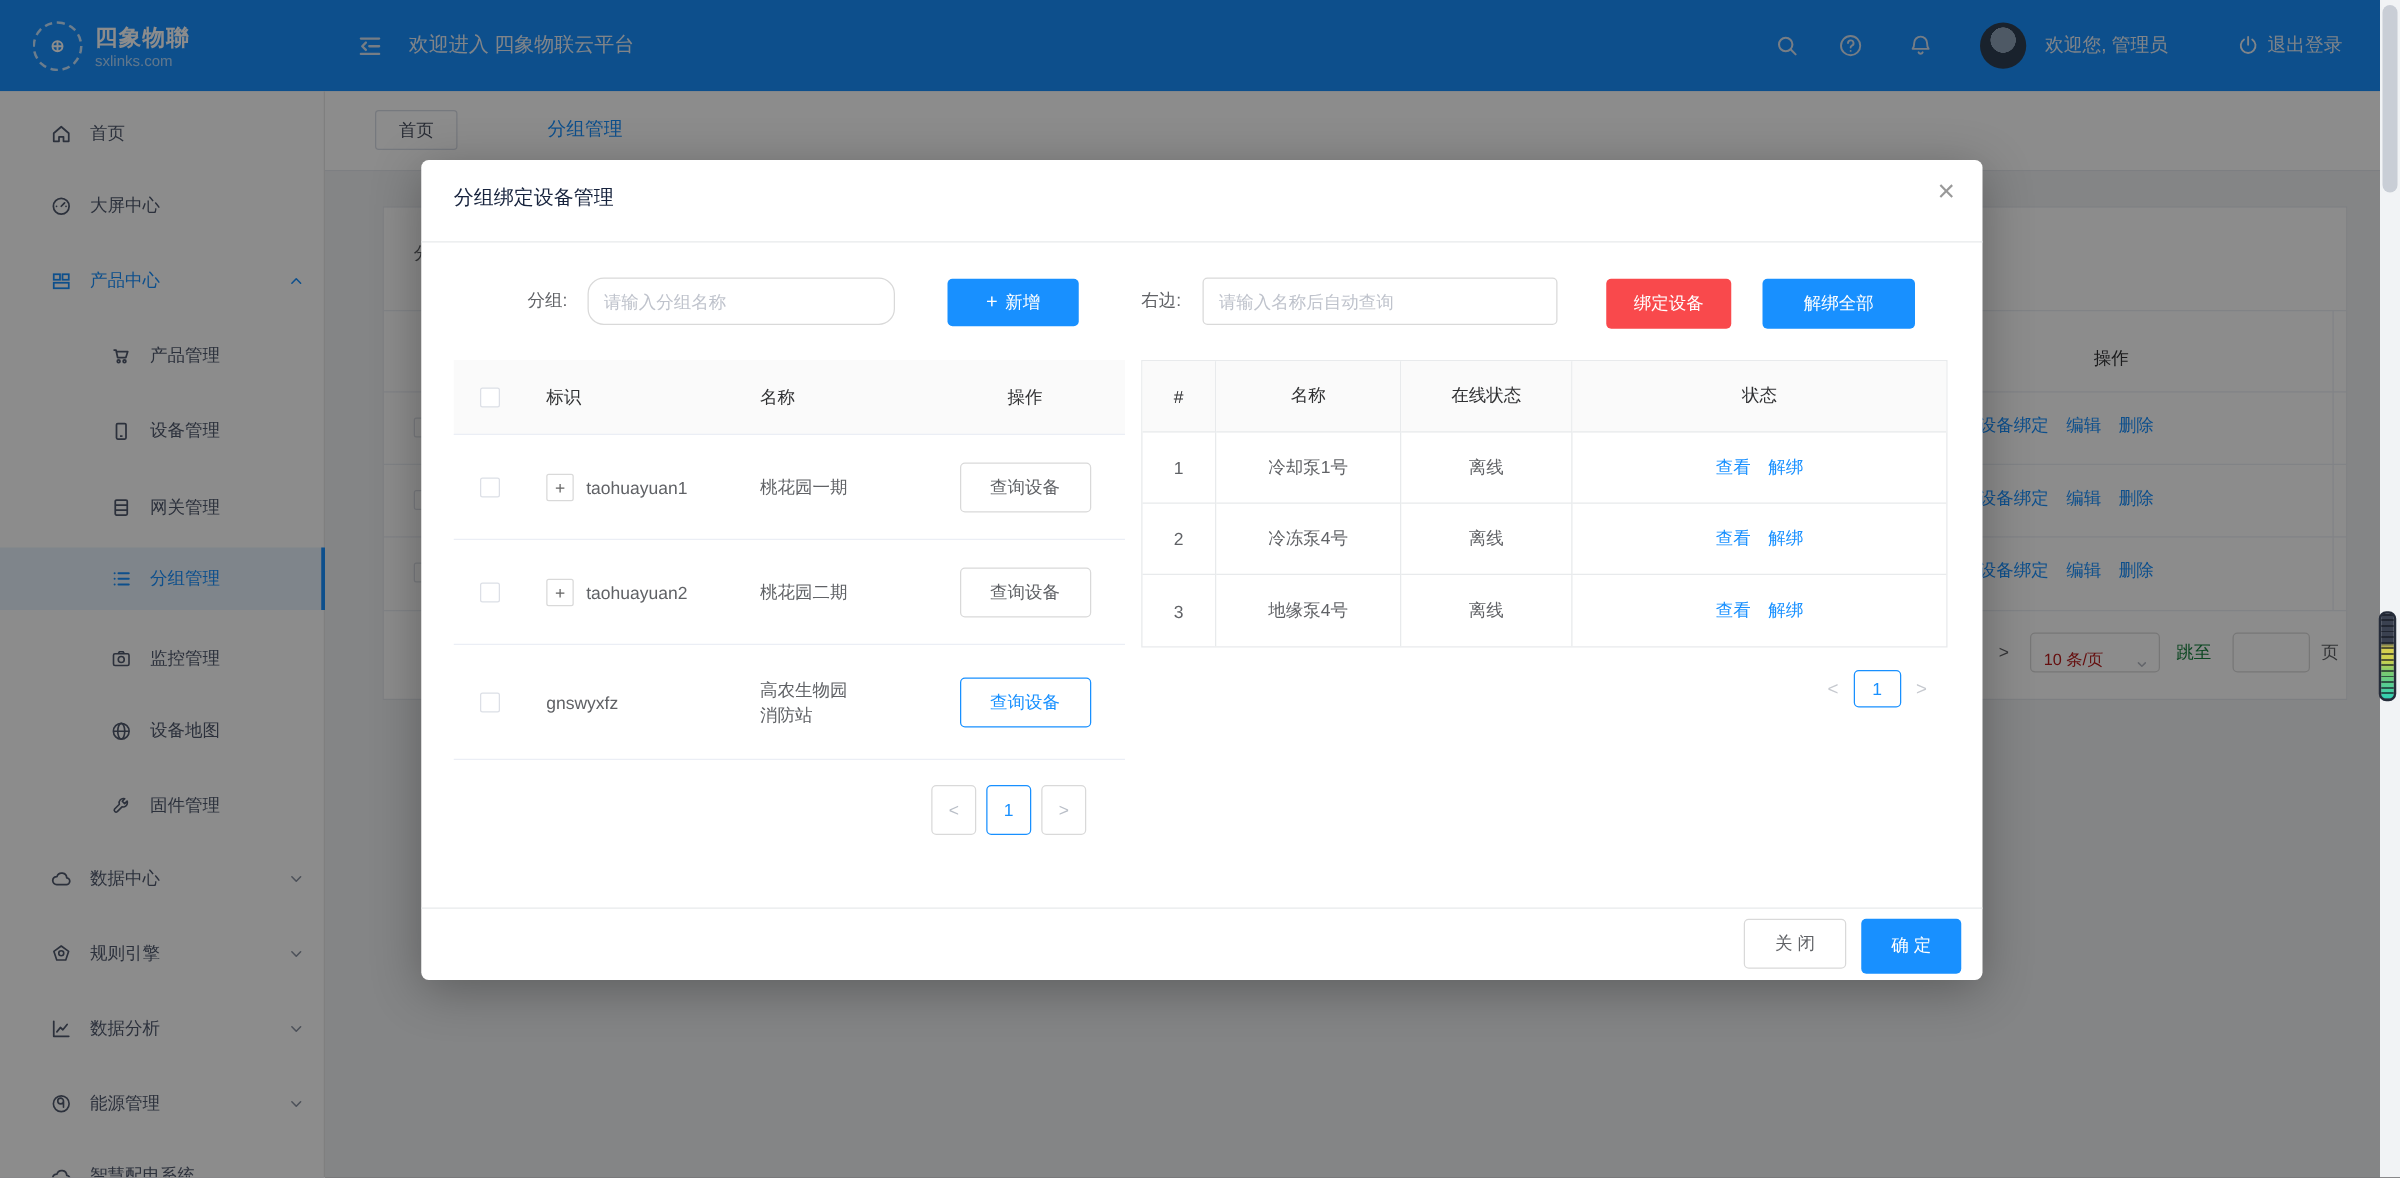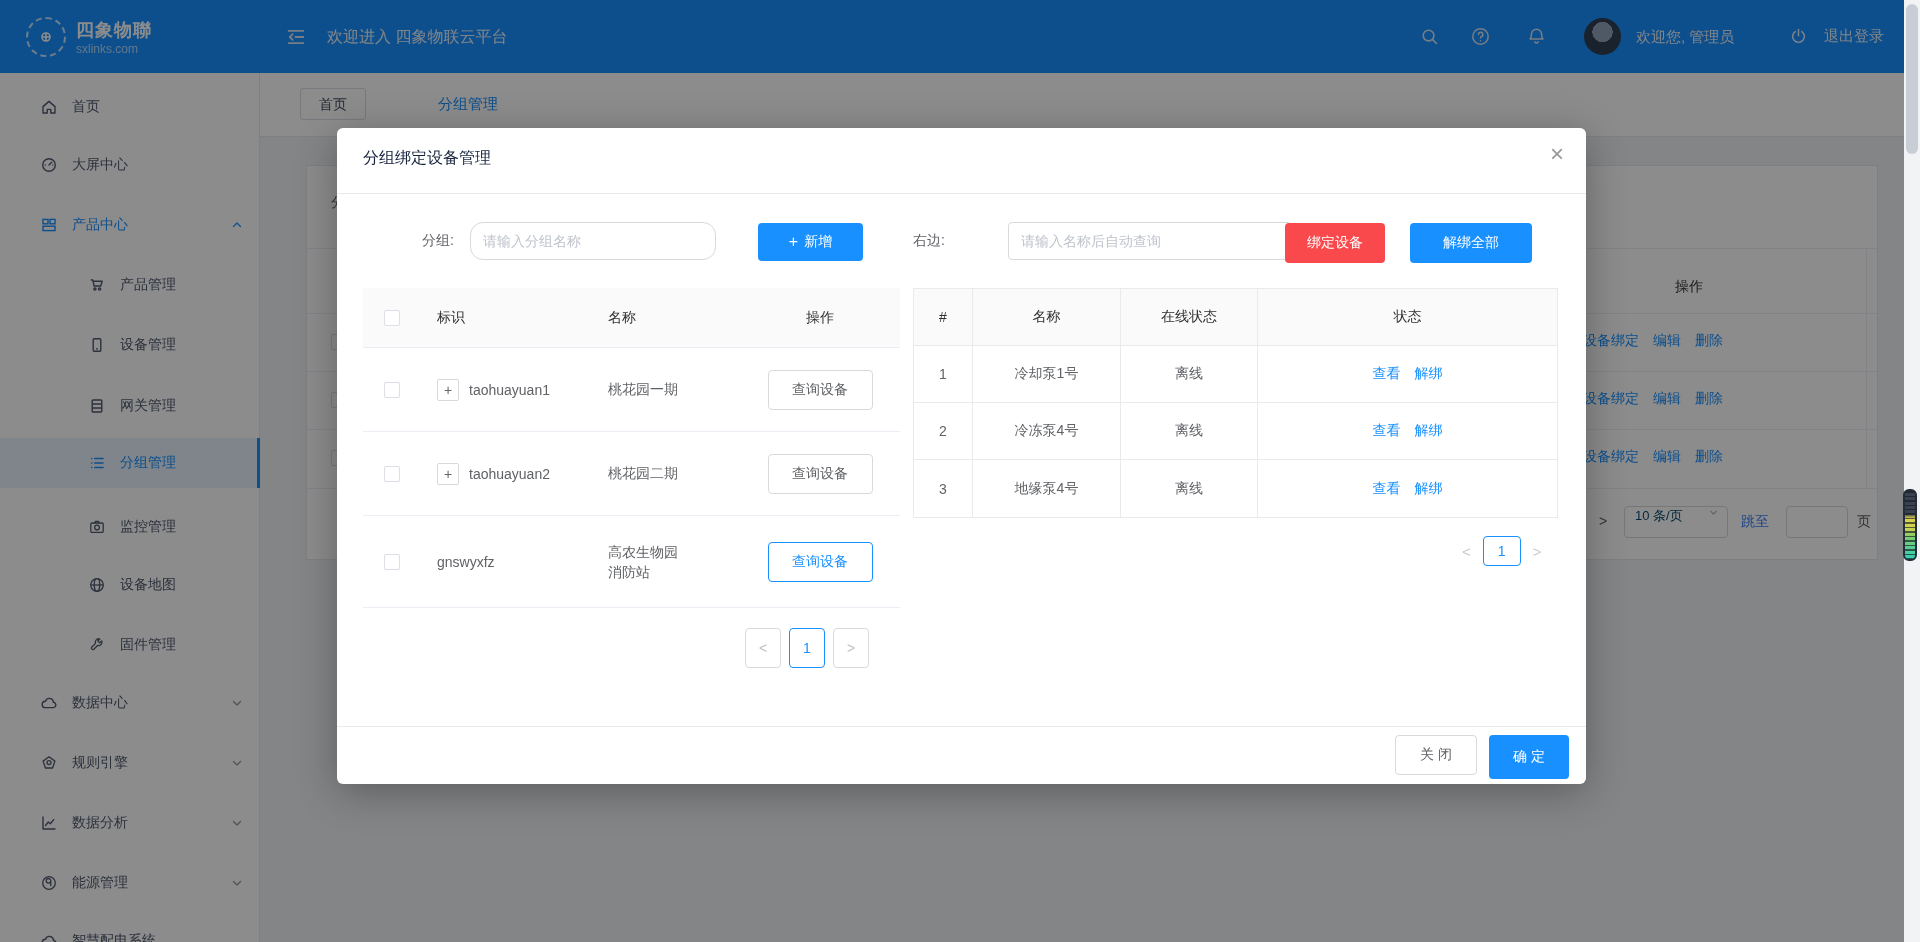--- a/index.html
+++ b/index.html
@@ -10,40 +10,40 @@
   
   .topbar{position:absolute;left:0;top:0;width:1920px;height:73px;background:#1890ff;z-index:2}
   .logo{position:absolute;left:26px;top:0;height:73px;display:flex;align-items:center;gap:10px}
   .logo-circle{width:40px;height:40px;border:2px dashed rgba(255,255,255,.75);border-radius:50%;display:flex;align-items:center;justify-content:center;color:#fff}
   .logo-title{color:#fff;font-size:18px;font-weight:bold;letter-spacing:1px}
   .logo-sub{color:rgba(255,255,255,.65);font-size:12px}
   .tb-title{position:absolute;left:327px;top:0;height:73px;line-height:73px;color:#eaf1fa;font-size:16px}
   .tb-icon{position:absolute;top:26px;color:#d7e4f3;cursor:pointer}
   .avatar{position:absolute;left:1584px;top:18px;width:37px;height:37px;border-radius:50%;background:radial-gradient(circle at 50% 38%,#8fa3b8 0 34%,#2e3f52 35% 100%);cursor:pointer}
   .greeting{position:absolute;left:1636px;top:0;height:73px;line-height:73px;color:#eaf1fa;font-size:15px}
-  .logout{position:absolute;left:1789px;top:0;height:73px;display:flex;align-items:center;gap:16px;color:#eaf1fa;font-size:15px;cursor:pointer}
+  .logout{position:absolute;left:1789px;top:0;height:73px;display:flex;align-items:center;gap:6px;color:#eaf1fa;font-size:15px;cursor:pointer}
   
   .sidebar{position:absolute;left:0;top:73px;width:260px;height:869px;background:#fff;border-right:1px solid #e8e8e8;z-index:2}
   .side-item{position:absolute;left:0;width:260px;height:48px;display:flex;align-items:center;gap:14px;padding-left:40px;color:#515a6e;cursor:pointer}
   .side-item.child{padding-left:88px}
   .side-item.active{color:#1890ff}
   .side-item.selected{background:#e8f3fd;color:#1890ff;border-right:3px solid #1890ff;height:50px}
   .si-caret{position:absolute;right:16px;color:#8b93a2}
   
   .tabbar{position:absolute;left:260px;top:73px;width:1660px;height:64px;background:#fff;border-bottom:1px solid #e4e7ed;z-index:2}
   .tag-home{position:absolute;left:40px;top:15px;width:66px;height:32px;line-height:30px;text-align:center;border:1px solid #d8dce5;border-radius:3px;color:#495060;cursor:pointer;background:#fff}
   .tag-cur{position:absolute;left:160px;top:15px;width:96px;height:32px;line-height:32px;text-align:center;color:#1890ff;font-size:15px;cursor:pointer}
   
   .card{position:absolute;left:306px;top:165px;width:1572px;height:395px;background:#fff;border:1px solid #e4e7ed;z-index:1}
   .hline{position:absolute;left:0;right:0;height:1px;background:#ebeef5}
   .vline{position:absolute;width:1px;background:#ebeef5}
   .cb{width:16px;height:16px;border:1px solid #dcdfe6;border-radius:2px;background:#fff;display:inline-block;cursor:pointer}
   .bg-links{position:absolute;display:flex;gap:14px;color:#1890ff;white-space:nowrap}
   .bg-links span{cursor:pointer}
-  .select{position:absolute;height:32px;border:1px solid #d9d9d9;border-radius:4px;background:#fff;display:flex;align-items:flex-start;justify-content:space-between;padding:0 8px 0 10px;color:#0c4a6e;font-size:13px;cursor:pointer}
+  .select{position:absolute;height:32px;border:1px solid #d9d9d9;border-radius:4px;background:#fff;display:flex;align-items:flex-end;justify-content:space-between;padding:0 8px 0 10px;color:#b91c1c;font-size:13px;cursor:pointer}
   .mini-input{position:absolute;height:32px;border:1px solid #d9d9d9;border-radius:4px;background:#fff}
   
   .overlay{position:absolute;inset:0;background:rgba(0,0,0,.45);z-index:10}
   .modal{position:absolute;left:337px;top:128px;width:1249px;height:656px;background:#fff;border-radius:6px;box-shadow:0 8px 40px rgba(0,0,0,.3);z-index:20}
   .m-title{position:absolute;left:26px;top:20px;font-size:16px;color:#17233d}
   .m-close{position:absolute;right:22px;top:14px;font-size:24px;color:#999;cursor:pointer;line-height:1}
   .m-div{position:absolute;left:0;right:0;height:1px;background:#e8eaec}
   .f-label{position:absolute;color:#606266}
   .inp{position:absolute;height:38px;border:1px solid #d9d9d9;border-radius:4px;padding:0 12px;font-size:14px;color:#303133;outline:none;font-family:inherit}
   .inp::placeholder{color:#bfc3cc}
@@ -337,21 +337,21 @@
     </div>
     <div class="abs" style="left:1292px;top:347px;color:#606266">&gt;</div>
     <div class="select" style="left:1317px;top:340px;width:104px">
       <span>10 条/页</span>
       <span>
           <svg width="11" height="11" viewBox="0 0 18 18" fill="none" stroke="#b4b9c2" stroke-width="2" stroke-linecap="round" stroke-linejoin="round">
             <path d="M4.5 7 9 11.5 13.5 7"></path>
           </svg>
         </span>
     </div>
-    <div class="abs" style="left:1434px;top:347px;color:#3b82f6">跳至</div>
+    <div class="abs" style="left:1434px;top:347px;color:#15803d">跳至</div>
     <div class="mini-input" style="left:1479px;top:340px;width:62px"></div>
     <div class="abs" style="left:1550px;top:347px;color:#606266">页</div>
   </div>
 
   <div class="overlay"></div>
 
   <div class="sb-track"></div>
   <div class="sb-thumb"></div>
   <div class="widget"></div>
 
@@ -361,21 +361,21 @@
     <div class="m-div" style="top:65px"></div>
 
     <div class="f-label" style="left:85px;top:104px">分组:</div>
     <input class="inp" style="left: 133px; top: 94px; width: 246px; border-radius: 13px;" placeholder="请输入分组名称">
     <button class="btn btn-primary" style="left:421px;top:95px;width:105px;height:38px">
       <span style="font-size:16px">+</span>
       <span>新增</span>
     </button>
 
     <div class="f-label" style="left:576px;top:104px">右边:</div>
-    <input class="inp" style="left: 625px; top: 94px; width: 284px; margin-left: 46px;" placeholder="请输入名称后自动查询">
+    <input class="inp" style="left: 625px; top: 94px; width: 284px;" placeholder="请输入名称后自动查询">
     <button class="btn btn-danger" style="left:948px;top:95px;width:100px;height:40px">绑定设备</button>
     <button class="btn btn-primary" style="left:1073px;top:95px;width:122px;height:40px">解绑全部</button>
 
     <div class="ltable">
       <div class="lt-row lt-head">
         <div class="c0">
             <span class="cb"></span>
           </div>
         <div class="c1">标识</div>
         <div class="c2">名称</div>

